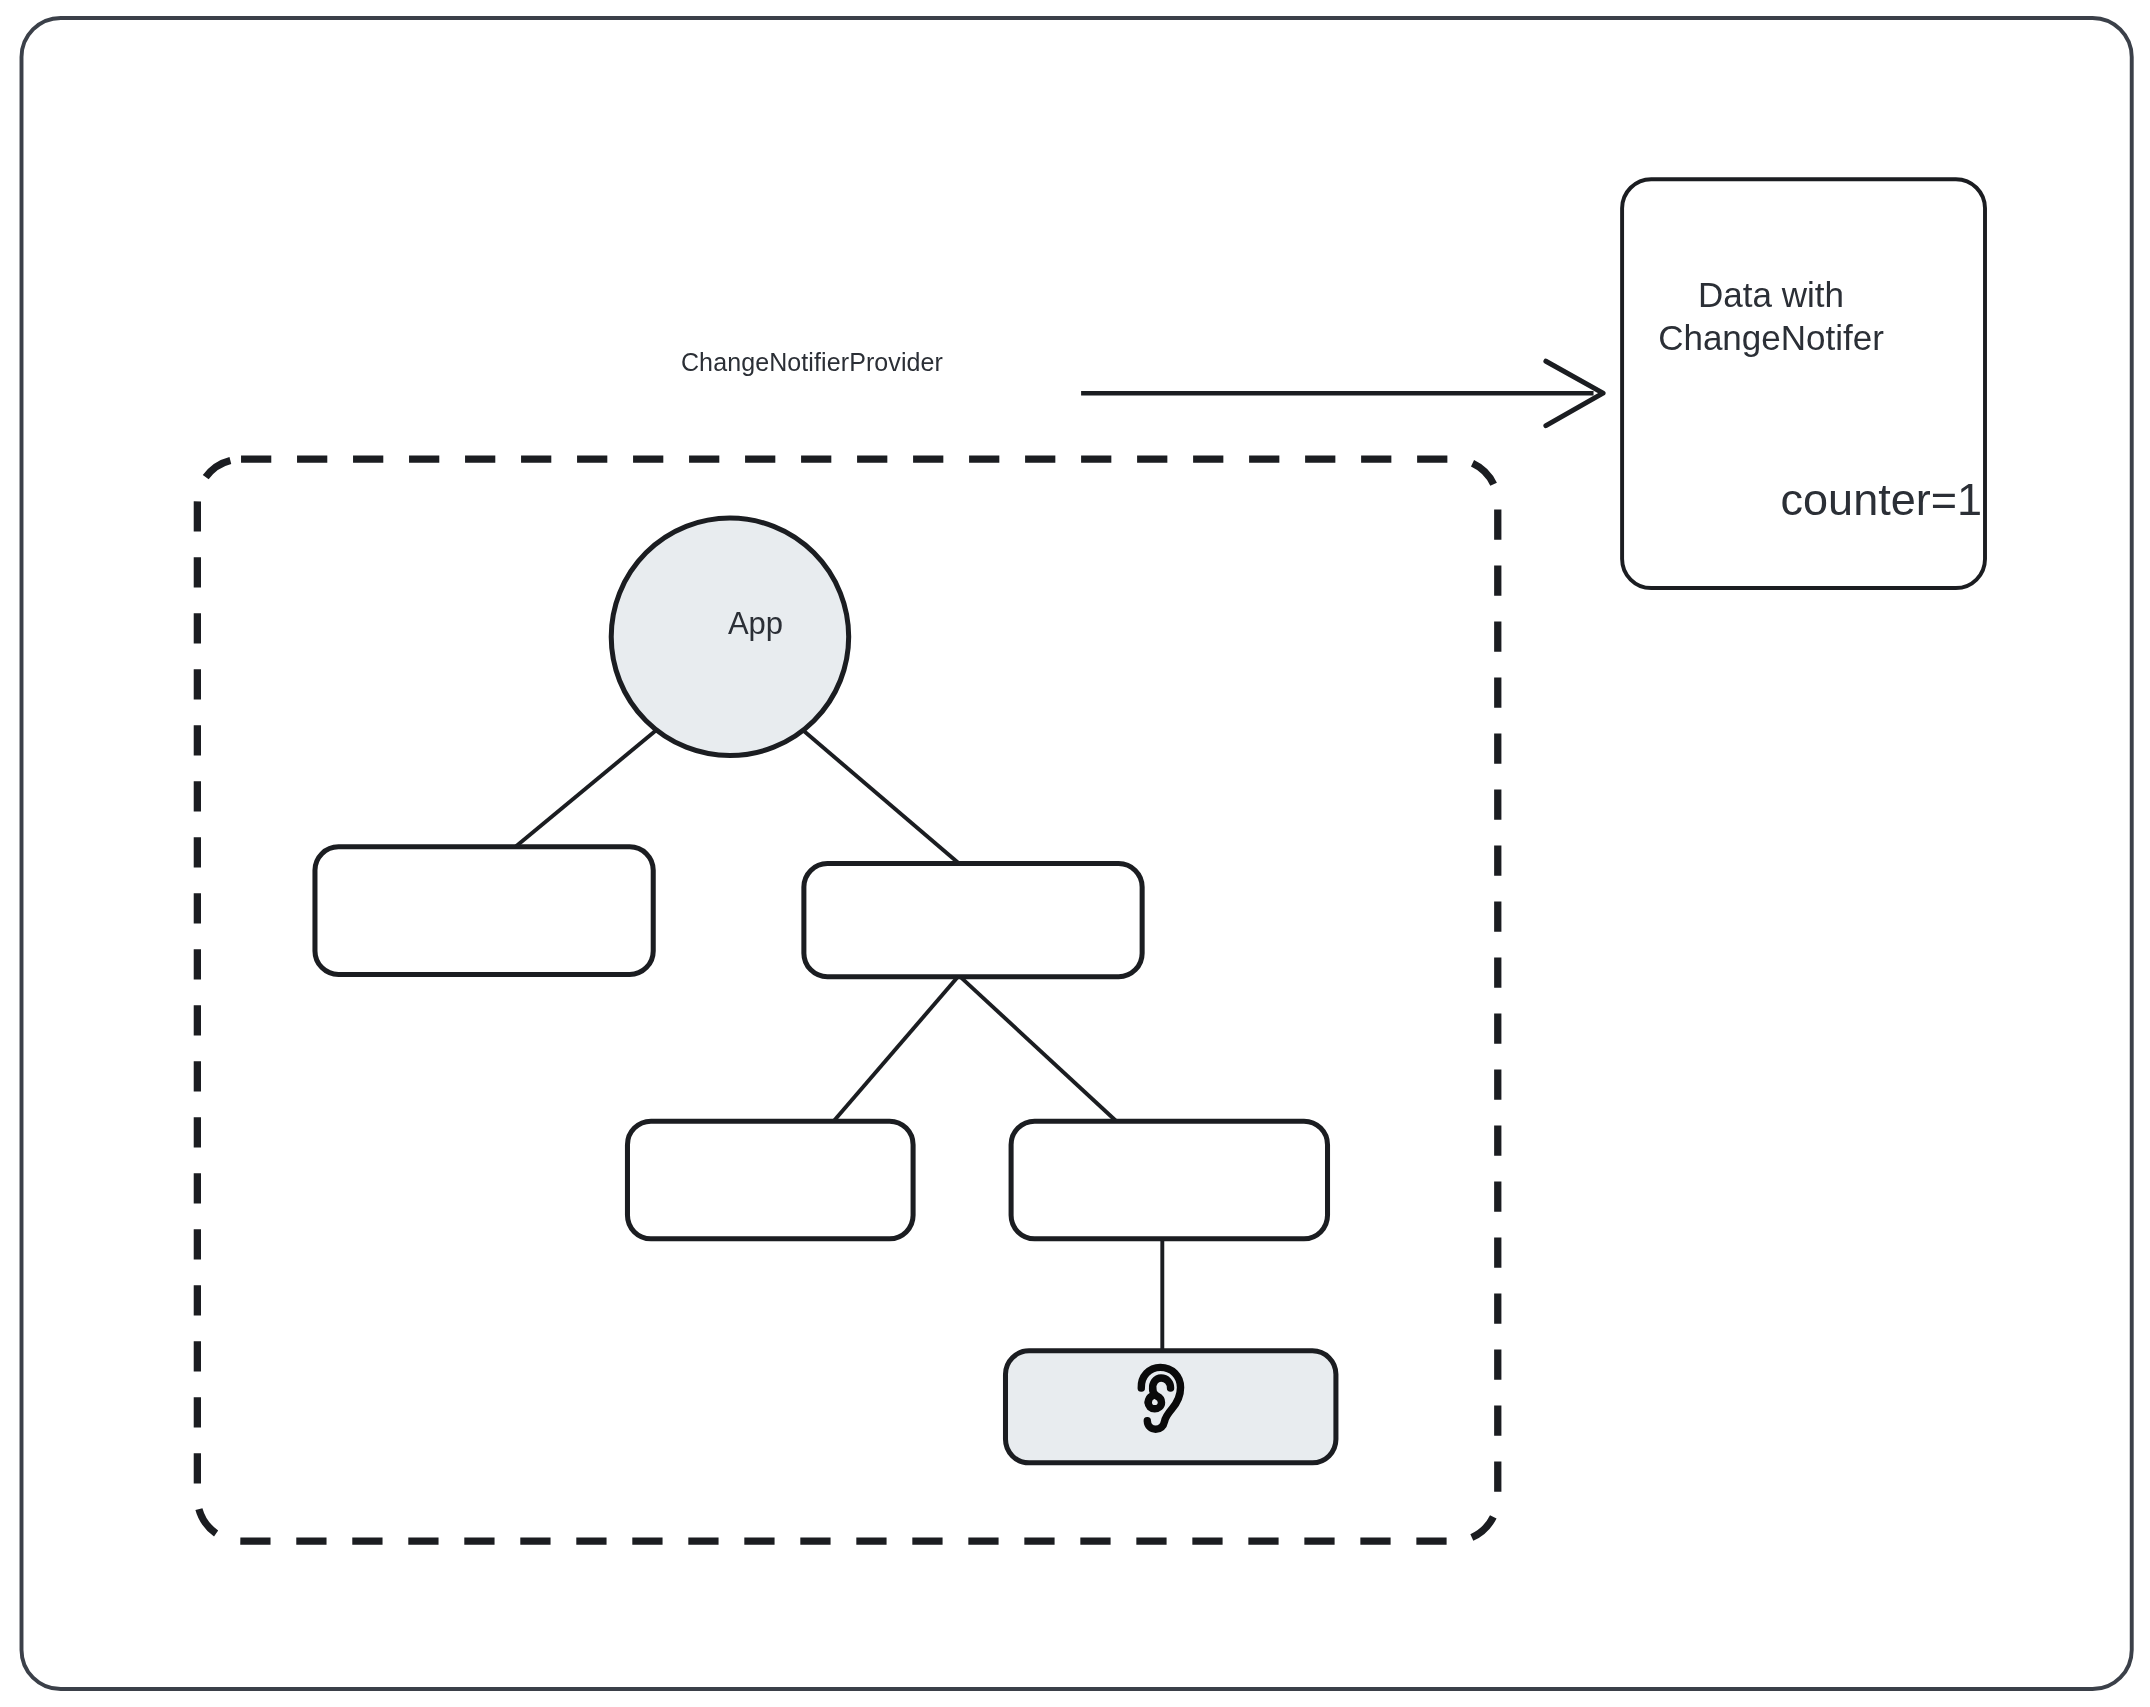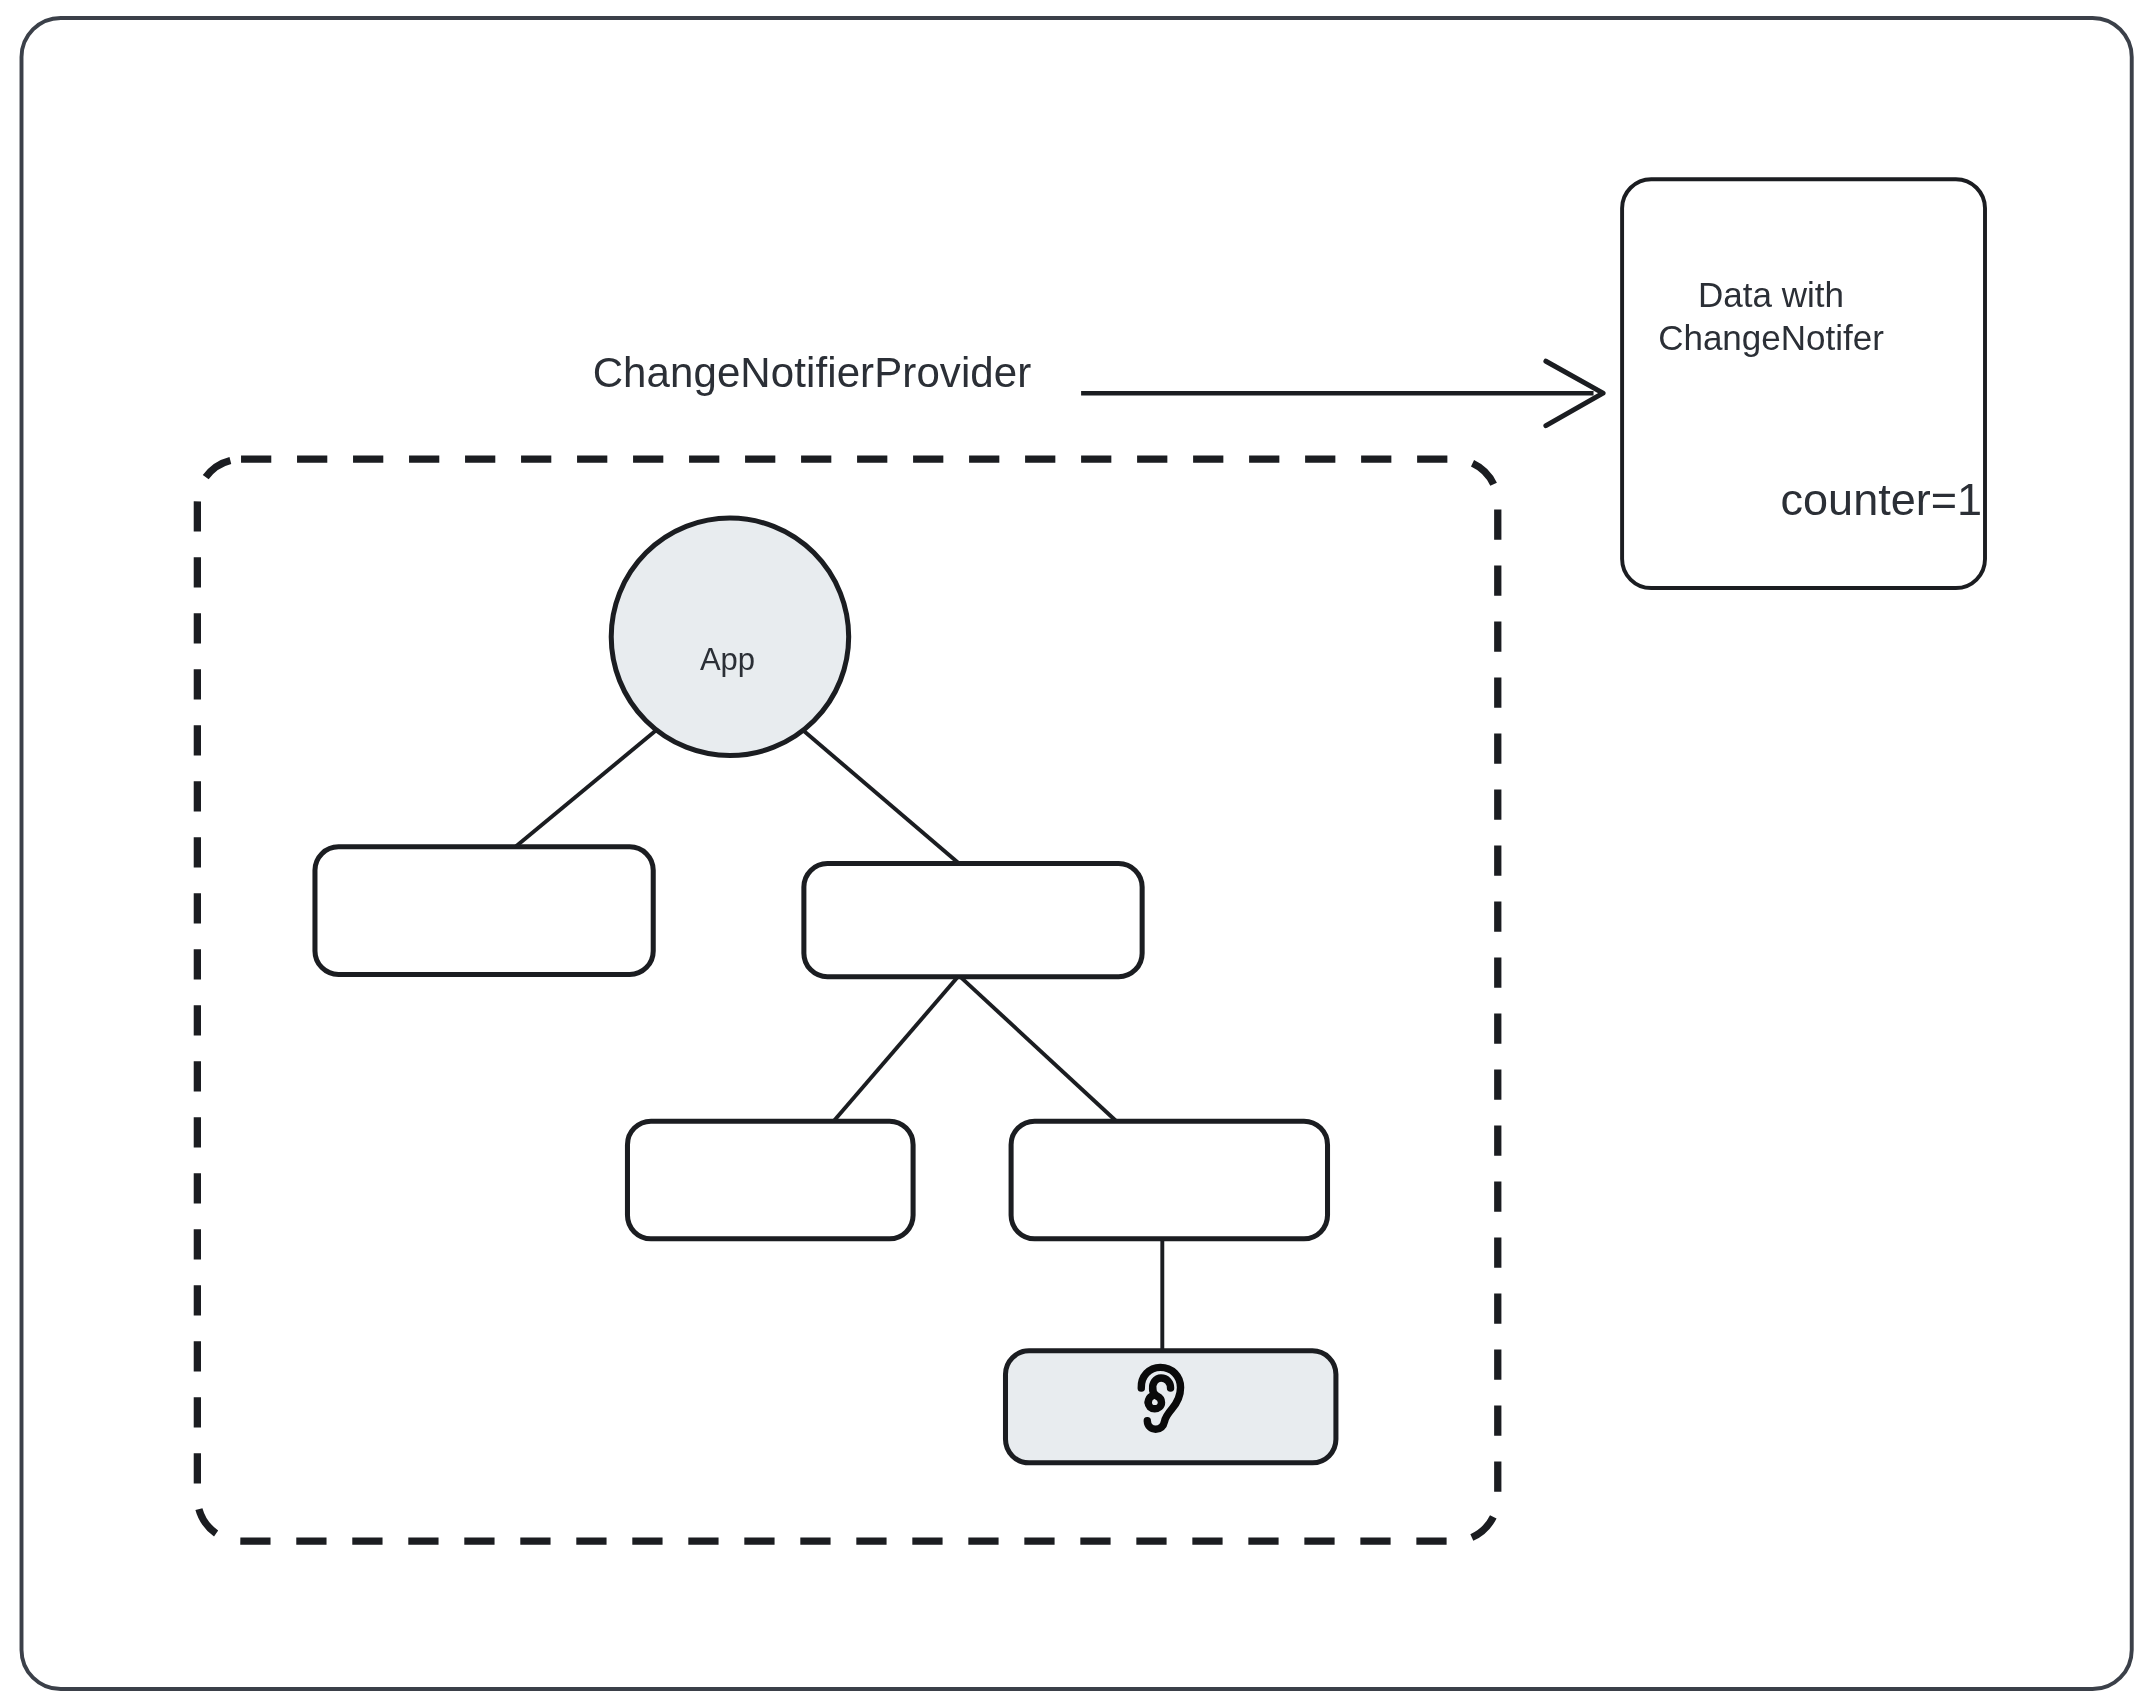--- a/index.html
+++ b/index.html
@@ -32,30 +32,29 @@
     text-align: center;
     color: #2b2f36;
     white-space: pre-line;
     line-height: 1.22;
     pointer-events: none;
   }
   #provider-label {
     left: 560px;
     top: 347px;
     width: 504px;
-    font-size: 42px;
+    font-size: 25px;
     text-align: center;
     letter-spacing: 0.1px;
   }
   #app-label {
-    left: 610px;
+    left: 638px;
     top: 605px;
     width: 235px;
     font-size: 31px;
-    margin-top: 36px;
   }
   #data-title {
     left: 1624px;
     top: 274px;
     width: 294px;
     font-size: 35px;
   }
   #data-counter {
     left: 1624px;
     top: 473px;

